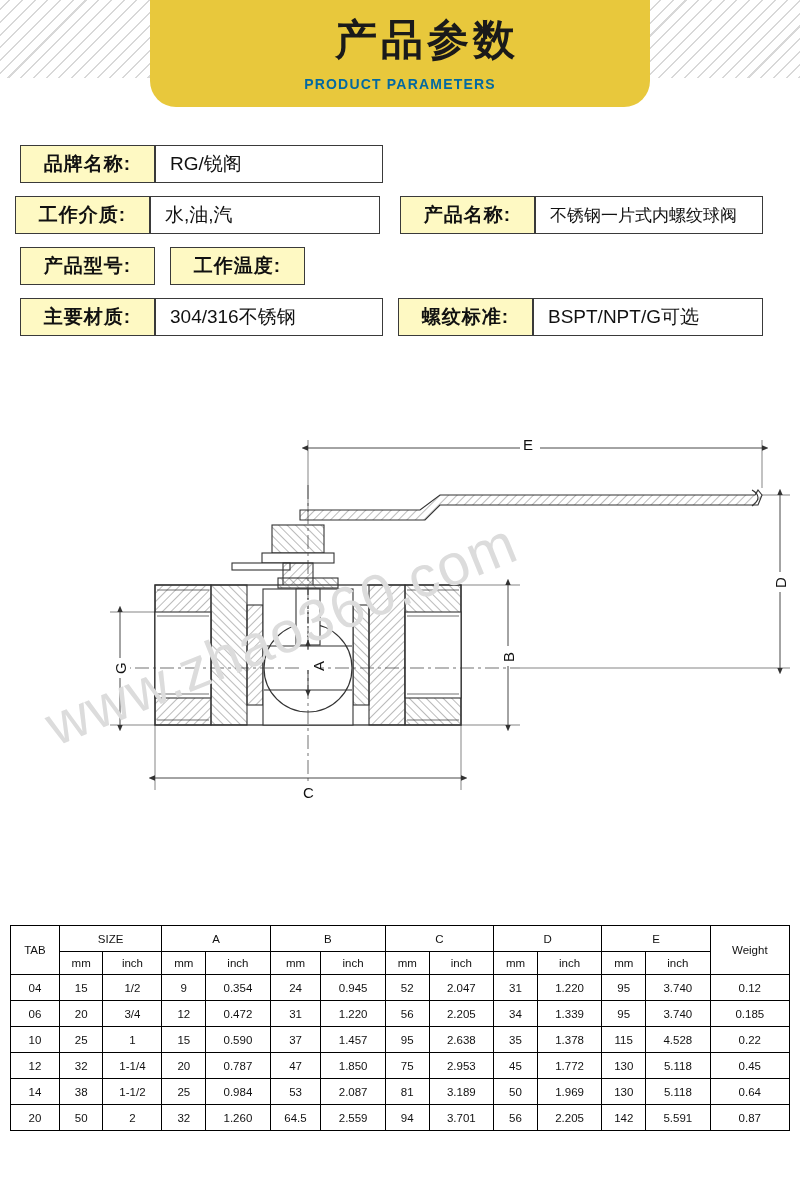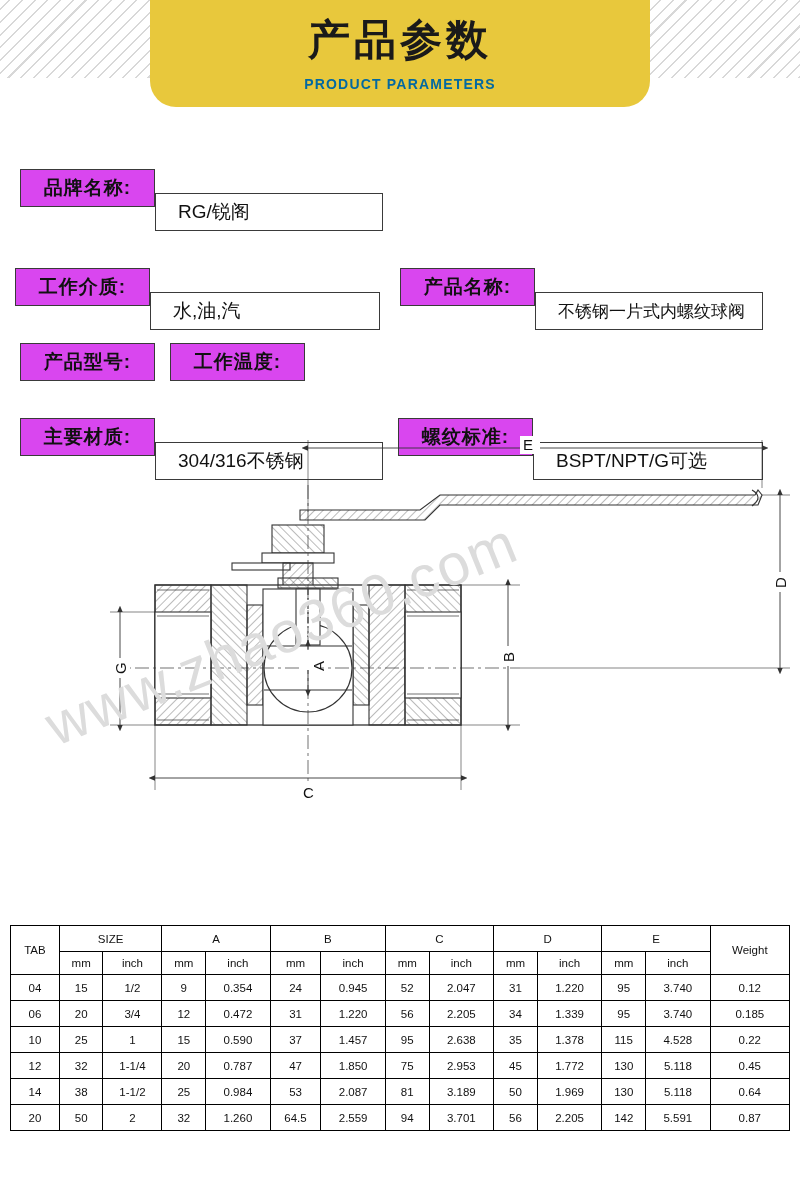--- a/index.html
+++ b/index.html
@@ -48,20 +48,21 @@
   .header-title {
     position: absolute;
     left: 150px;
     top: 12px;
     width: 500px;
     text-align: center;
     font-size: 42px;
     font-weight: bold;
     color: #1a1a1a;
     letter-spacing: 4px;
+    padding-left: 27px;
   }
   .header-sub {
     position: absolute;
     left: 150px;
     top: 76px;
     width: 500px;
     text-align: center;
     font-size: 14px;
     font-weight: bold;
     color: #0369a1;
@@ -80,44 +81,43 @@
     align-items: center;
     margin-bottom: 13px;
   }
   .param-cell {
     display: flex;
     align-items: center;
   }
   .param-label {
     width: 135px;
     height: 38px;
-    background: #d946ef;
+    background: #fef9c3;
     border: 1.5px solid #3a3a3a;
     display: flex;
     align-items: center;
     justify-content: center;
     font-size: 19px;
     font-weight: bold;
     color: #111;
     box-sizing: border-box;
     letter-spacing: 1px;
   }
   .param-value {
     height: 38px;
     border: 1.5px solid #3a3a3a;
     background: #fff;
     display: flex;
     align-items: center;
-    padding-left: 22px;
+    padding-left: 14px;
     font-size: 19px;
     color: #111;
     box-sizing: border-box;
     white-space: nowrap;
     overflow: hidden;
-    margin-top: 48px;
   }
   .left-cell { margin-left: 20px; }
   .left-cell .param-value { width: 228px; }
   .right-cell { margin-left: 15px; }
   .right-cell .param-value { width: 230px; }
 
   
   .drawing {
     position: absolute;
     left: 0;

